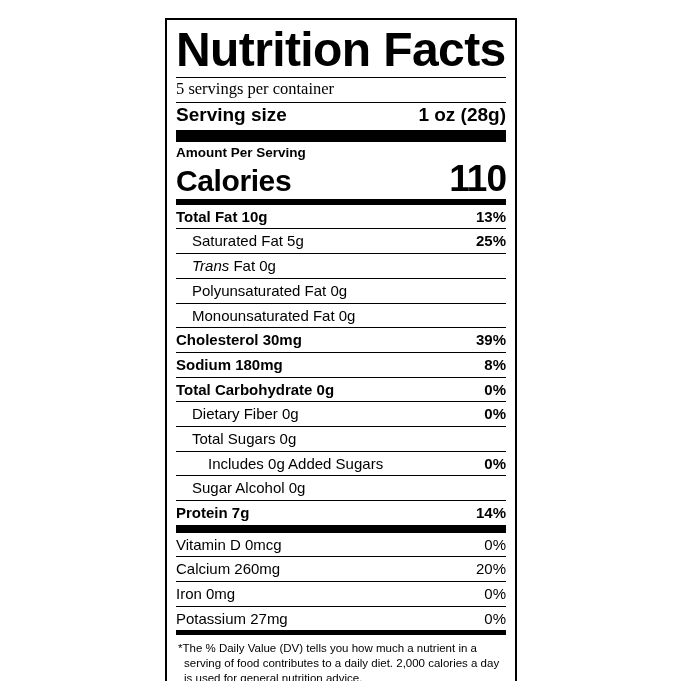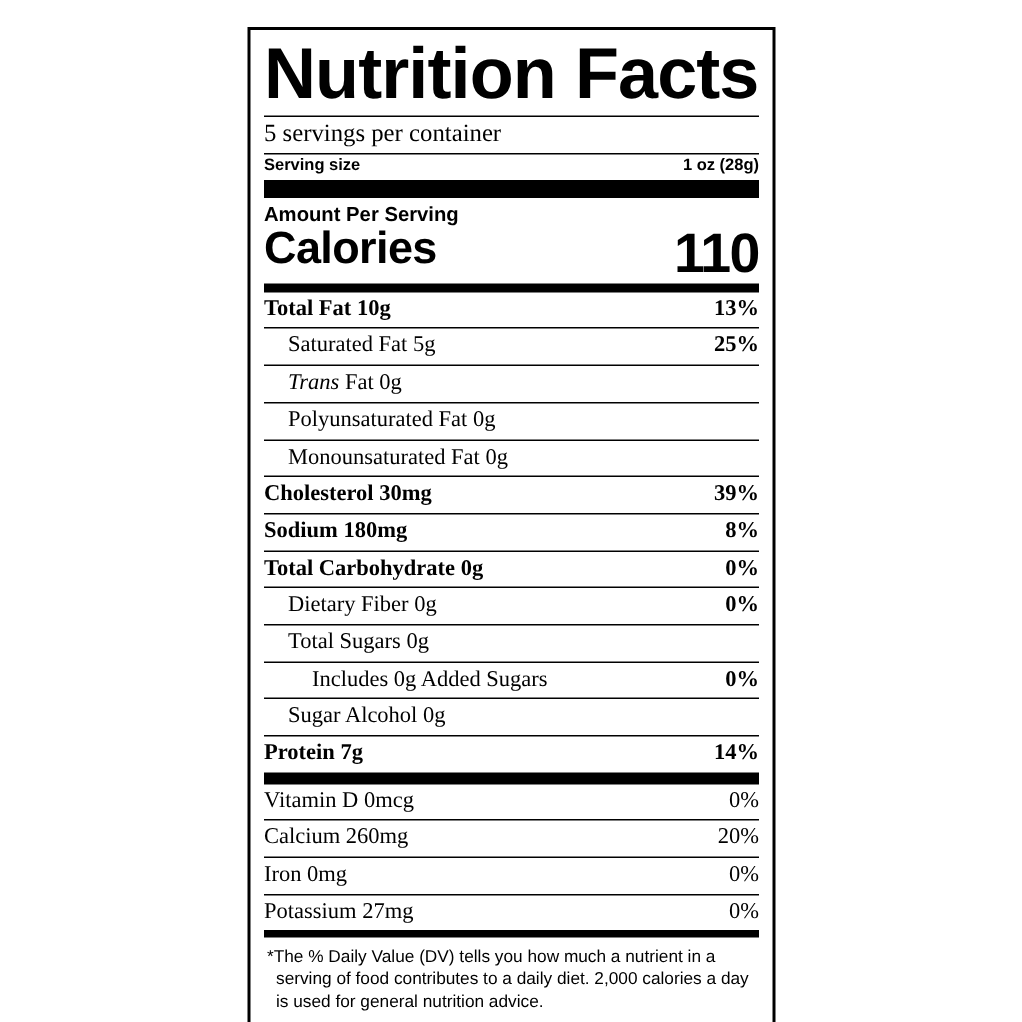--- a/index.html
+++ b/index.html
@@ -37,33 +37,33 @@
   .servings {
     font-size: 16.5px;
     padding: 1px 0 3px 0;
     line-height: 1.2;
     font-family: Liberation Serif, serif;
   }
   .serving-size-row {
     display: flex;
     justify-content: space-between;
     align-items: center;
-    font-size: 11px;
+    font-size: 19px;
     font-weight: bold;
     padding: 1px 0 4px 0;
   }
   .amount-per {
     font-size: 13.5px;
     font-weight: bold;
     padding: 3px 0 0 0;
   }
   .cal-row {
     display: flex;
     justify-content: space-between;
-    align-items: flex-start;
+    align-items: flex-end;
     padding: 0 0 2px 0;
   }
   .cal-label {
     font-size: 30px;
     font-weight: bold;
     line-height: 1.05;
     letter-spacing: -0.4px;
   }
   .cal-value {
     font-size: 37px;
@@ -77,21 +77,20 @@
     font-weight: bold;
     padding: 2px 0 1px 0;
   }
   .line {
     display: flex;
     justify-content: space-between;
     align-items: flex-end;
     font-size: 15px;
     padding: 3px 0 3px 0;
     line-height: 1.18;
-    font-family: Liberation Serif, serif;
   }
   .line .lbl { white-space: nowrap; }
   .line .dv { font-weight: bold; white-space: nowrap; }
   .b { font-weight: bold; }
   .i { font-style: italic; }
   .ind1 { padding-left: 16px; }
   .ind2 { padding-left: 32px; }
   .footnote {
     font-size: 11.5px;
     line-height: 1.28;

